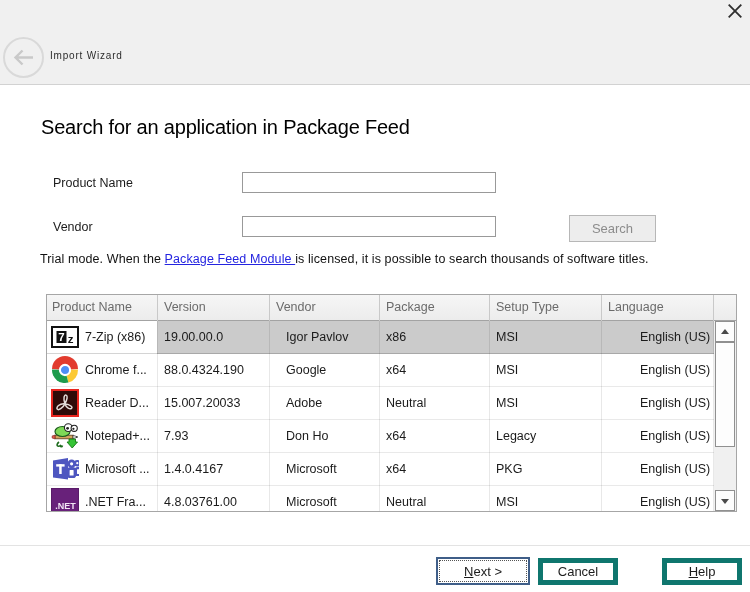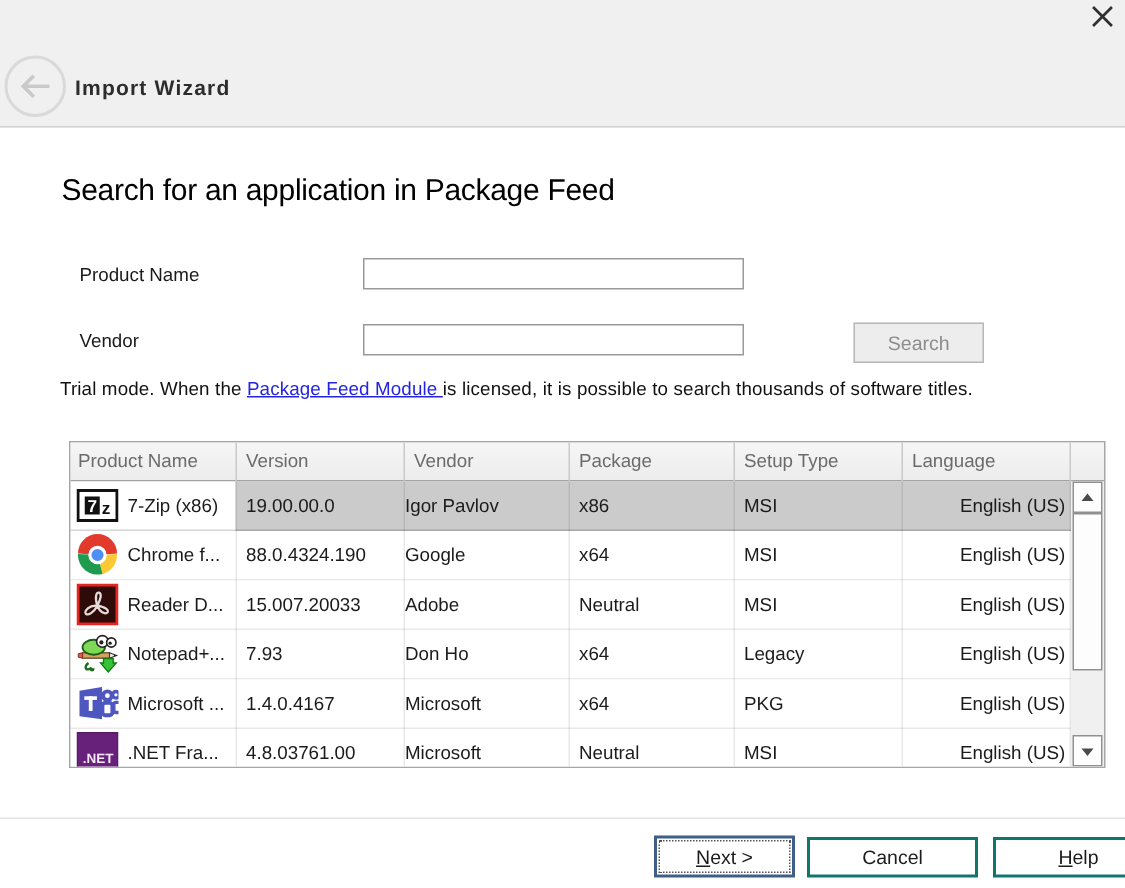--- a/index.html
+++ b/index.html
@@ -20,21 +20,21 @@
     background:none; border:none; cursor:pointer; padding:0;
   }
   .back-btn {
     position:absolute; left:3px; top:37px; width:41px; height:41px;
     border:2px solid #d9d9d9; border-radius:50%;
     background:none;
   }
   .back-arrow { position:absolute; left:8px; top:10px; }
   .hdr-title {
     position:absolute; left:50px; top:50px;
-    font-size:14px; letter-spacing:0.8px; color:#2d2d2d;font-weight:bold;
+    font-size:10px; letter-spacing:0.8px; color:#2d2d2d;
   }
   
   .page-title {
     position:absolute; left:41px; top:116px;
     font-size:20px; font-weight:normal; letter-spacing:-0.2px;
     color:#000000;
   }
   .form-label { position:absolute; font-size:12.5px; color:#1b1b1b; }
   .lbl-product { left:53px; top:176px; }
   .lbl-vendor  { left:53px; top:220px; }
@@ -78,21 +78,21 @@
   .grid-row.sel {
     background:linear-gradient(to right, #ffffff 110px, #cbcbcb 110px);
     border-bottom:1px solid rgba(0,0,0,0.17);
   }
   .cell {
     position:absolute; top:9px; font-size:12.5px; color:#1b1b1b; white-space:nowrap;
   }
   .row-icon { position:absolute; left:4px; top:2px; width:28px; height:28px; }
   .c-product { left:38px; }
   .c-version { left:117px; }
-  .c-vendor  { left:223px;text-align:center; }
+  .c-vendor  { left:239px;text-align:center; }
   .c-platform{ left:339px; }
   .c-setup   { left:449px; }
   .c-lang    { left:561px;margin-left:32px; }
   
   .sbar {
     position:absolute; left:667px; top:26px; width:22px; height:190px;
     background:#f0f0f0;
   }
   .sbtn {
     position:absolute; left:1px; width:20px; height:21px;
@@ -110,22 +110,22 @@
     border-bottom:5px solid #4a4a4a;
   }
   .tri-down {
     position:absolute; left:5px; top:8px; width:0; height:0;
     border-left:4.5px solid transparent; border-right:4.5px solid transparent;
     border-top:5px solid #4a4a4a;
   }
   
   .foot-sep { position:absolute; left:0; top:545px; width:750px; height:1px; background:#e3e3e3; }
   .btn {
-    position:absolute; top:558px; height:27px; width:114px;
-    background:#ffffff; border:2px solid #0f766e;
+    position:absolute; top:558px; height:27px; width:80px;
+    background:#ffffff; border:5px solid #0f766e;
     font-family:"Liberation Sans", sans-serif; font-size:13px; color:#1c1c1c;
   }
   .btn-next { left:436px; top:557px; width:94px; height:28px; border:2px solid #3f5e88; }
   .btn-next::before {
     content:""; position:absolute; left:1px; top:1px; right:1px; bottom:1px;
     border:1px dotted #555555;
   }
   .btn-cancel { left:538px; }
   .btn-help { left:641px;margin-left:21px; }
   .akey { text-decoration:underline; }

